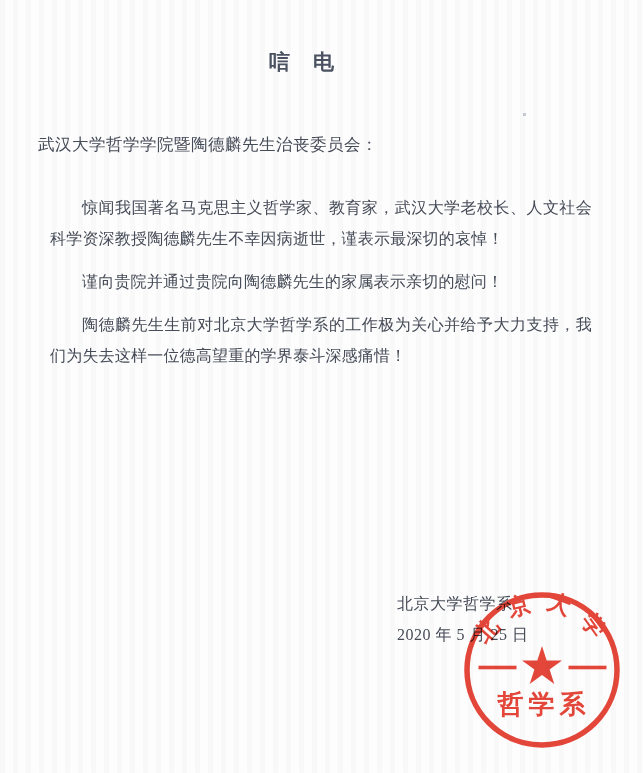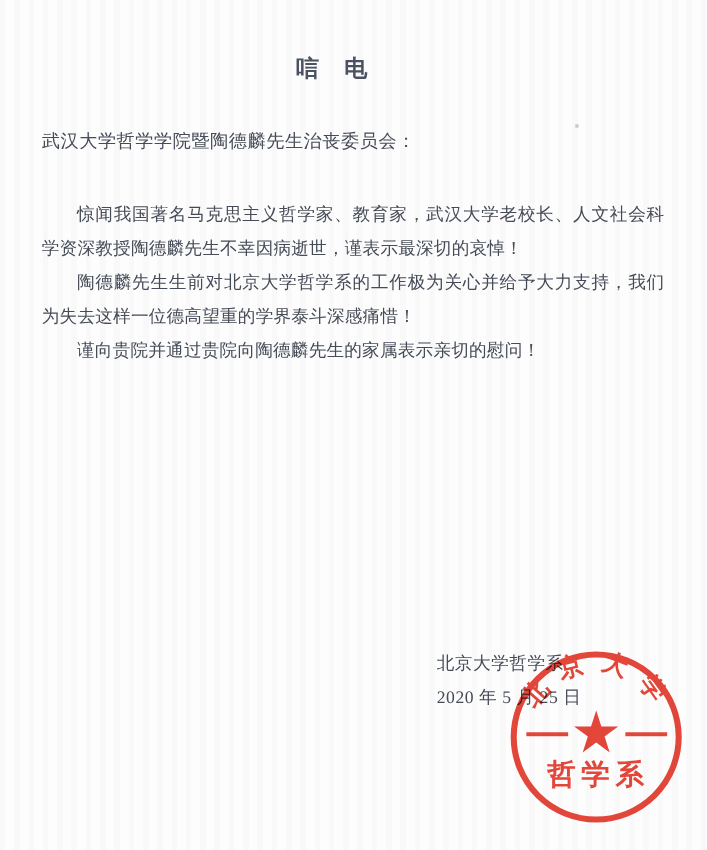--- a/index.html
+++ b/index.html
@@ -24,36 +24,36 @@
     left: 0;
     width: 604px;
     text-align: center;
     font-size: 21px;
     font-weight: 600;
     letter-spacing: 1px;
     color: #4a5160;
   }
   .addressee {
     position: absolute;
-    top: 118px;
+    top: 134px;
     left: 38px;
     font-size: 16.5px;
     letter-spacing: 0.5px;
   }
   .body-text {
     position: absolute;
     top: 180px;
     left: 38px;
     width: 566px;
     font-size: 16px;
     line-height: 31px;
     letter-spacing: 0.2px;
     text-align: justify;
   }
-  .body-text p { text-indent: 2em; margin: 0; }
+  .body-text p { text-indent: 2em; margin: 12px; }
   .signature-block {
     position: absolute;
     top: 588px;
     left: 397px;
     font-size: 16px;
     line-height: 31px;
     letter-spacing: 0.5px;
   }
   .seal {
     position: absolute;
@@ -79,22 +79,22 @@
 <body>
 
 <div class="page">
 
   <div class="doc-title">唁　电</div>
 
   <div class="addressee">武汉大学哲学学院暨陶德麟先生治丧委员会：</div>
 
   <div class="body-text">
     <p>惊闻我国著名马克思主义哲学家、教育家，武汉大学老校长、人文社会科学资深教授陶德麟先生不幸因病逝世，谨表示最深切的哀悼！</p>
+    <p>谨向贵院并通过贵院向陶德麟先生的家属表示亲切的慰问！</p>
     <p>陶德麟先生生前对北京大学哲学系的工作极为关心并给予大力支持，我们为失去这样一位德高望重的学界泰斗深感痛惜！</p>
-    <p>谨向贵院并通过贵院向陶德麟先生的家属表示亲切的慰问！</p>
   </div>
 
   <div class="signature-block">
     <div>北京大学哲学系</div>
     <div>2020 年 5 月 25 日</div>
   </div>
 
   <svg class="seal" viewBox="-80 -80 160 160">
     <circle cx="0" cy="0" r="75" fill="none" stroke-width="5.5" stroke="#e4392b"></circle>
     <path id="sealArcPath" d="M -57.95 -15.53 A 60 60 0 0 1 57.95 -15.53" fill="none"></path>

